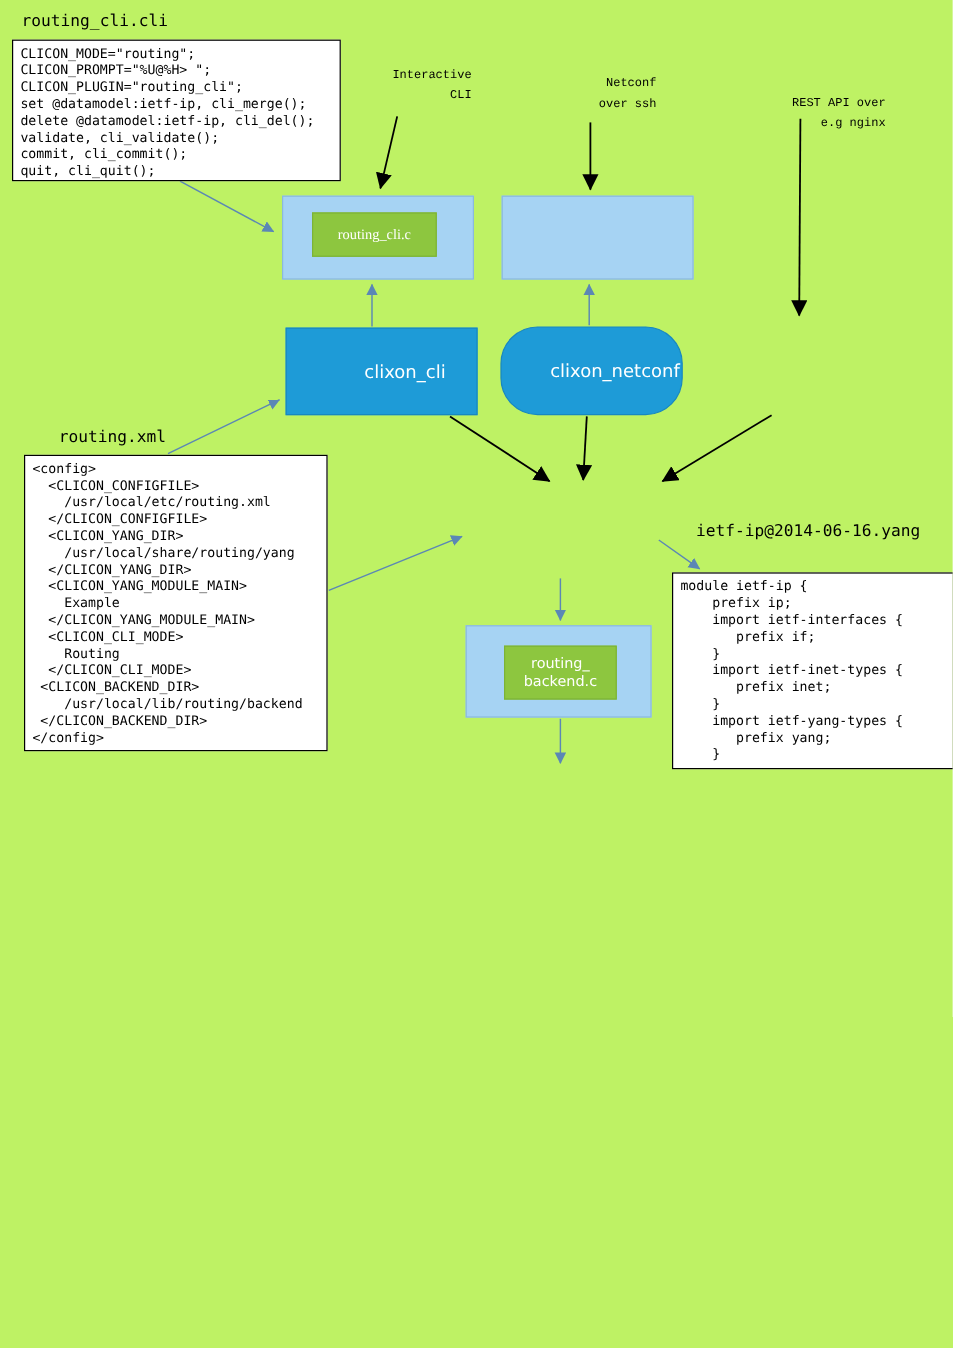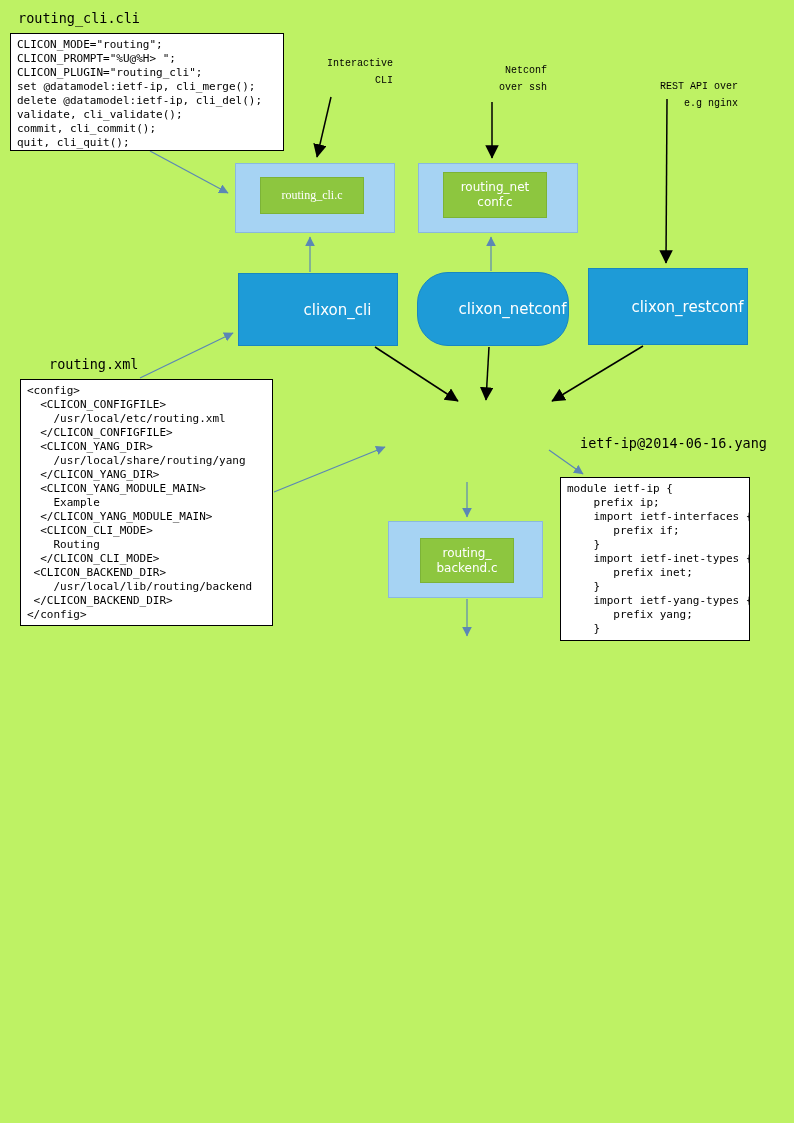--- a/index.html
+++ b/index.html
@@ -106,41 +106,38 @@
   &lt;CLICON_YANG_MODULE_MAIN&gt;
     Example
   &lt;/CLICON_YANG_MODULE_MAIN&gt;
   &lt;CLICON_CLI_MODE&gt;
     Routing
   &lt;/CLICON_CLI_MODE&gt;
  &lt;CLICON_BACKEND_DIR&gt;
     /usr/local/lib/routing/backend
  &lt;/CLICON_BACKEND_DIR&gt;
 &lt;/config&gt;</div>
-  <div class="codebox" style="left:560px;top:477px;width:190px;height:164px;">module ietf-ip {
+  <div class="codebox" style="left:560px;top:477px;width:235px;height:164px;">module ietf-ip {
     prefix ip;
     import ietf-interfaces {
        prefix if;
     }
     import ietf-inet-types {
        prefix inet;
     }
     import ietf-yang-types {
        prefix yang;
     }</div>
 
   <div class="lightbox" style="left:235px;top:163px;width:160px;height:70px;"></div>
   <div class="greenbox" style="left:260px;top:177px;width:104px;height:37px;font-family:Liberation Serif, serif;">routing_cli.c</div>
 
   <div class="lightbox" style="left:418px;top:163px;width:160px;height:70px;"></div>
-  <div class="greenbox" style="left:443px;top:172px;width:104px;height:46px;">routing_net
-conf.c</div>
 
   <div class="bluebox" style="left:238px;top:273px;width:160px;height:73px;">clixon_cli</div>
   <div class="bluebox" style="left:417px;top:272px;width:152px;height:74px;border-radius:31px;">clixon_netconf</div>
-  <div class="bluebox" style="left:588px;top:268px;width:160px;height:77px;">clixon_restconf</div>
 
   <div class="lightbox" style="left:388px;top:521px;width:155px;height:77px;"></div>
   <div class="greenbox" style="left:420px;top:538px;width:94px;height:45px;">routing_
 backend.c</div>
 
 
 </div>
 
 </body></html>

